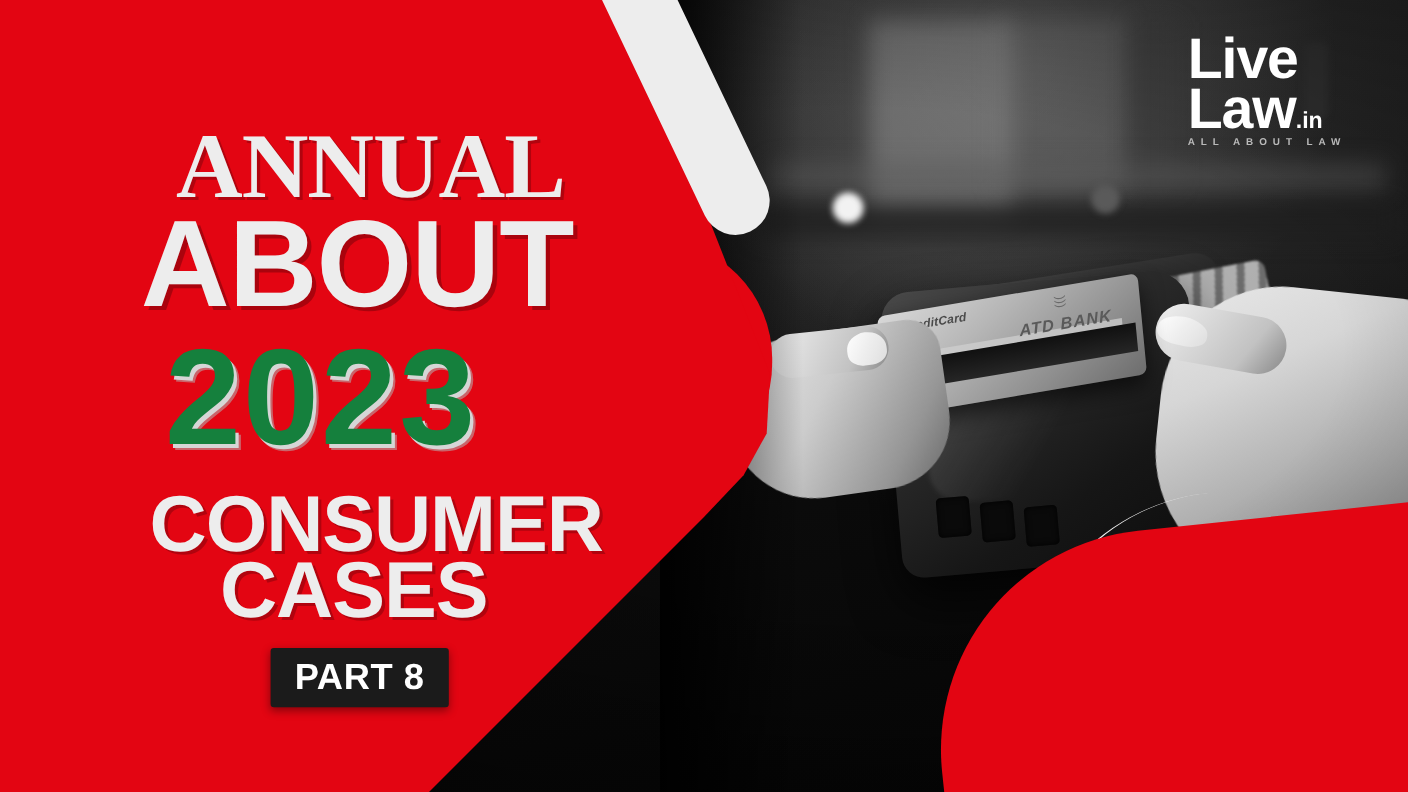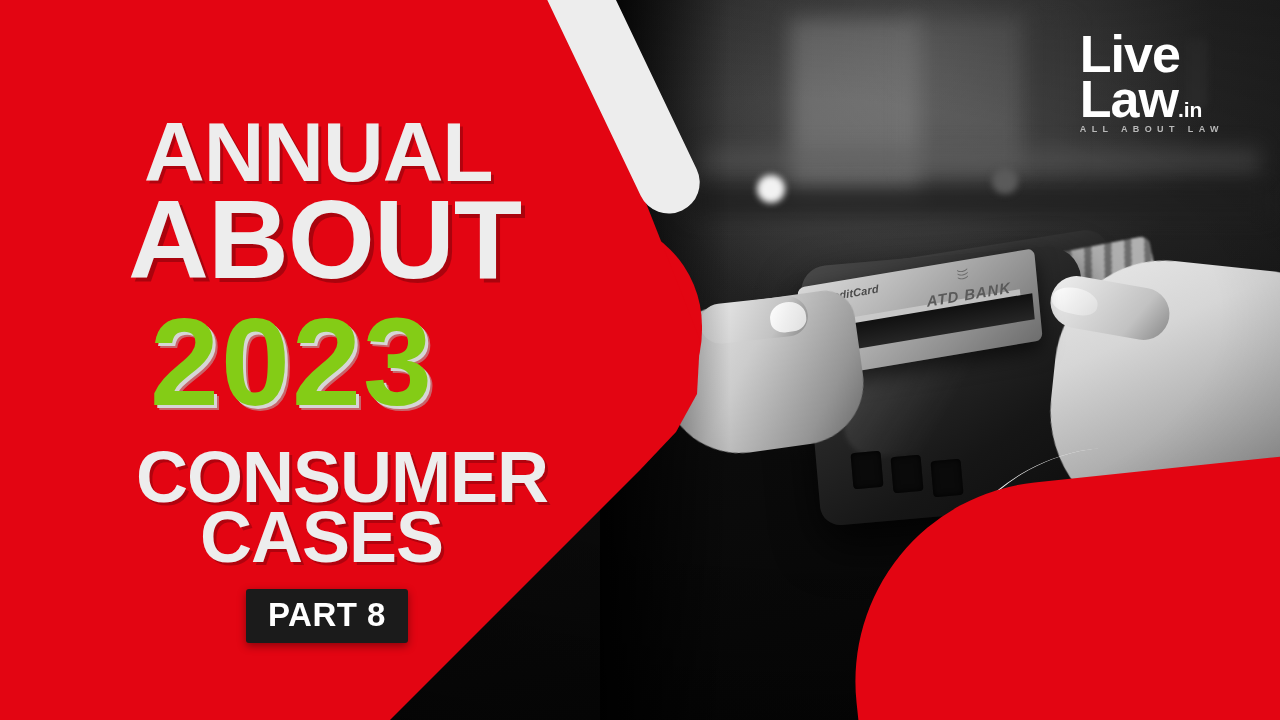--- a/index.html
+++ b/index.html
@@ -141,30 +141,31 @@
   }
 
   
   .headline{position:absolute;left:0;top:0;width:620px;height:720px;}
   .line{
     position:absolute;font-weight:900;line-height:.82;
     font-family:"Liberation Sans",sans-serif;
     white-space:nowrap;letter-spacing:-1px;
   }
   .l-annual{
-    left:144px;top:118px;font-size:84px;color:#ededed;
+    left:160px;top:118px;font-size:84px;color:#ededed;
     transform:scaleX(1.0);
     text-shadow:3px 3px 0 rgba(0,0,0,.22);
+    font-family:Liberation Serif, serif;
   }
   .l-digest{
     left:128px;top:194px;font-size:112px;color:#ededed;
     text-shadow:4px 4px 0 rgba(0,0,0,.25);
   }
   .l-2023{
-    left:150px;top:312px;font-size:124px;color:#84cc16;letter-spacing:2px;
+    left:150px;top:312px;font-size:124px;color:#15803d;letter-spacing:2px;
     text-shadow:3px 3px 0 #d6d6d6, 5px 5px 0 rgba(180,180,180,.55);
   }
   .l-consumer{
     left:136px;top:448px;font-size:72px;color:#ededed;
     text-shadow:3px 3px 0 rgba(0,0,0,.22);
   }
   .l-cases{
     left:200px;top:508px;font-size:72px;color:#ededed;
     text-shadow:3px 3px 0 rgba(0,0,0,.22);
   }

